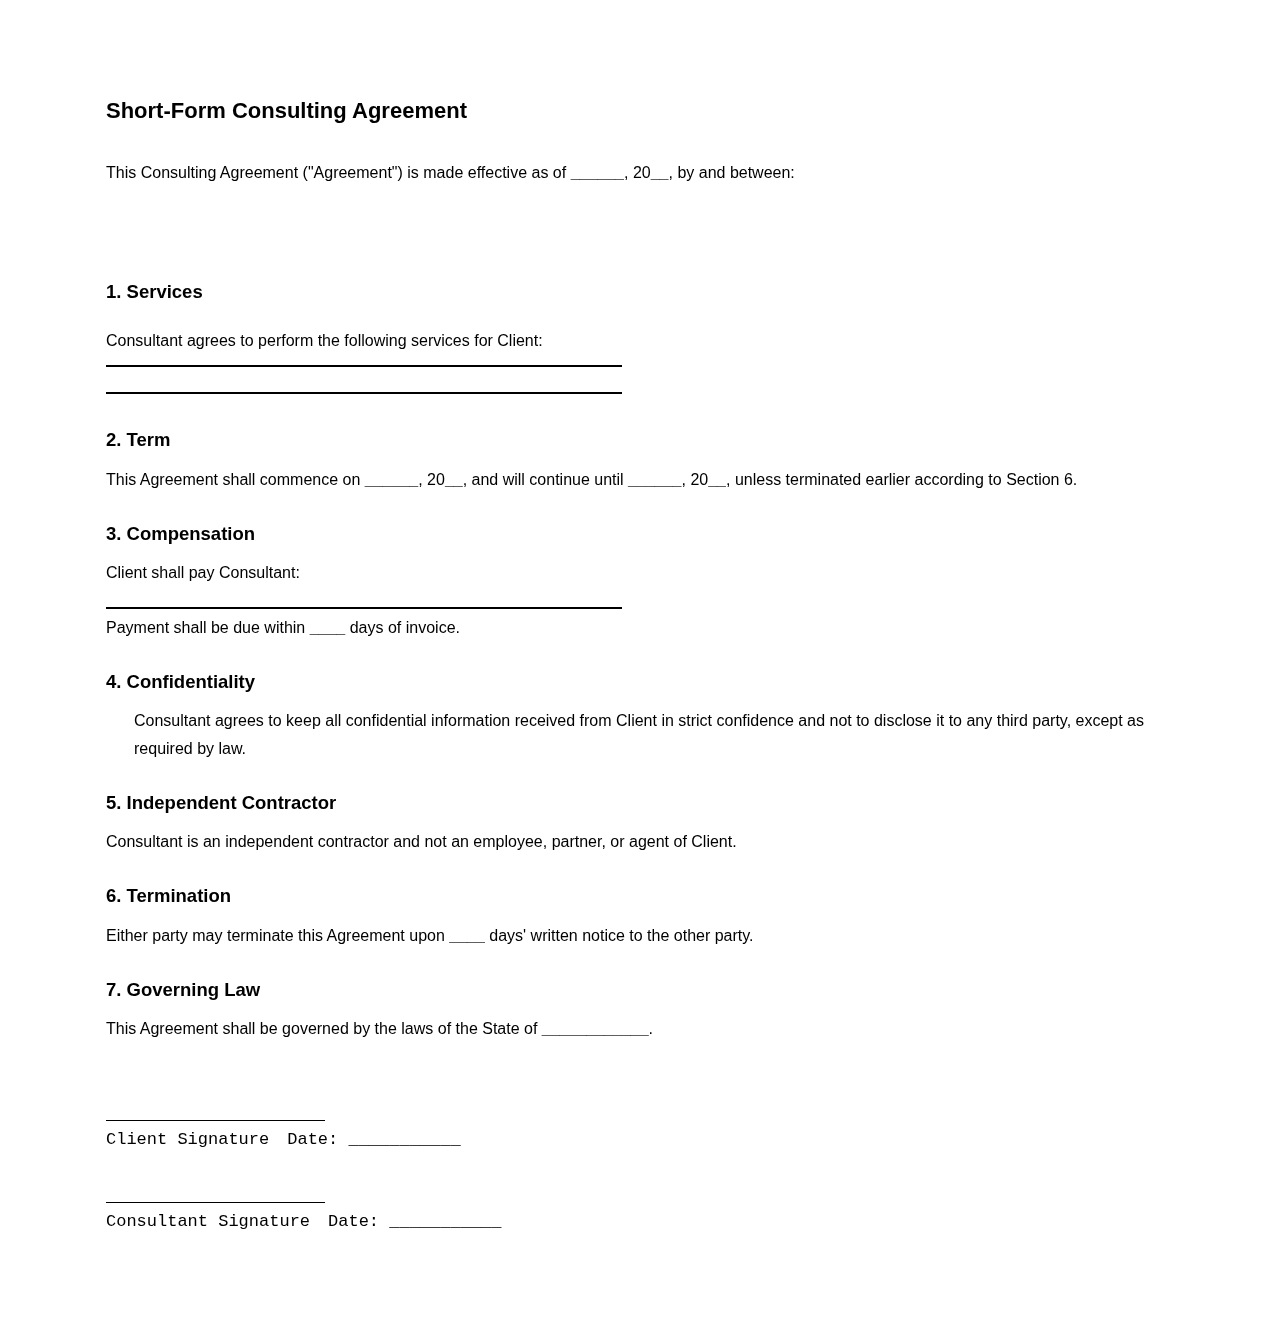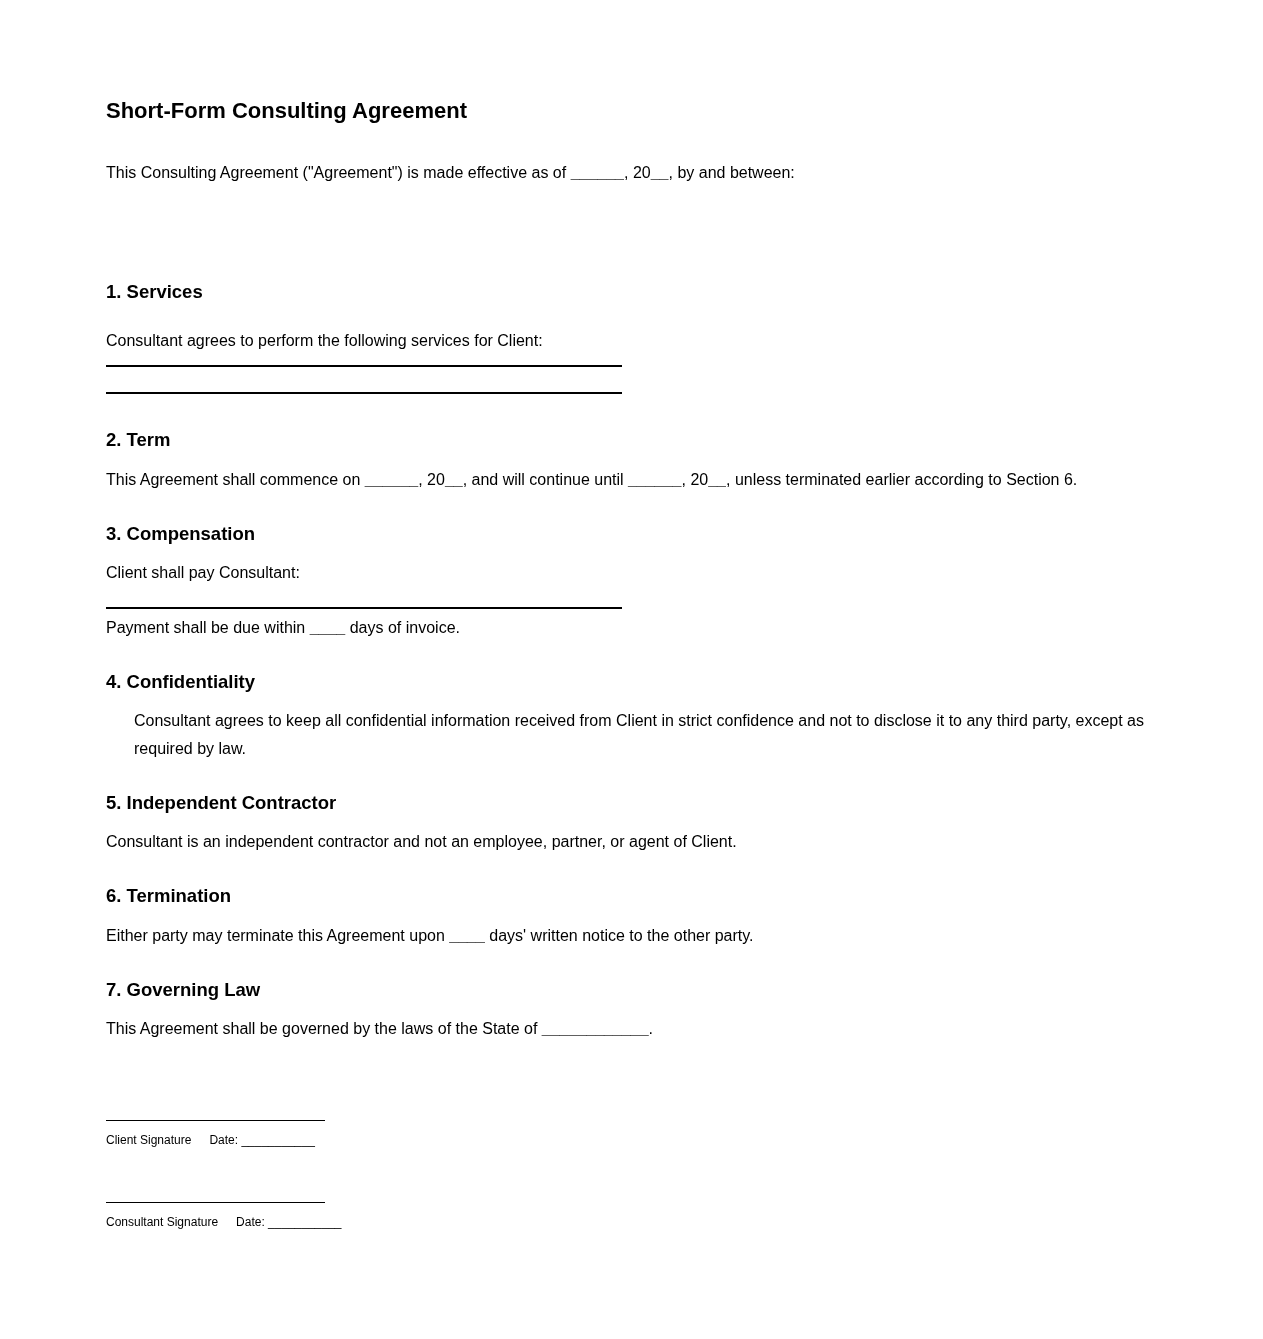--- a/index.html
+++ b/index.html
@@ -87,23 +87,24 @@
     .sig-line {
       position: absolute;
       left: 0;
       width: 219px;
       height: 1px;
       background: #000;
     }
     .sig-label {
       position: absolute;
       left: 0;
-      font-size: 12px;
+      font-size: 17px;
       line-height: 20px;
       white-space: nowrap;
+      font-family: Liberation Mono, monospace;
     }
     .sig-label .gap {
       display: inline-block;
       width: 18px;
     }
     .u {
       font-weight: bold;
     }
   </style>
 </head>

